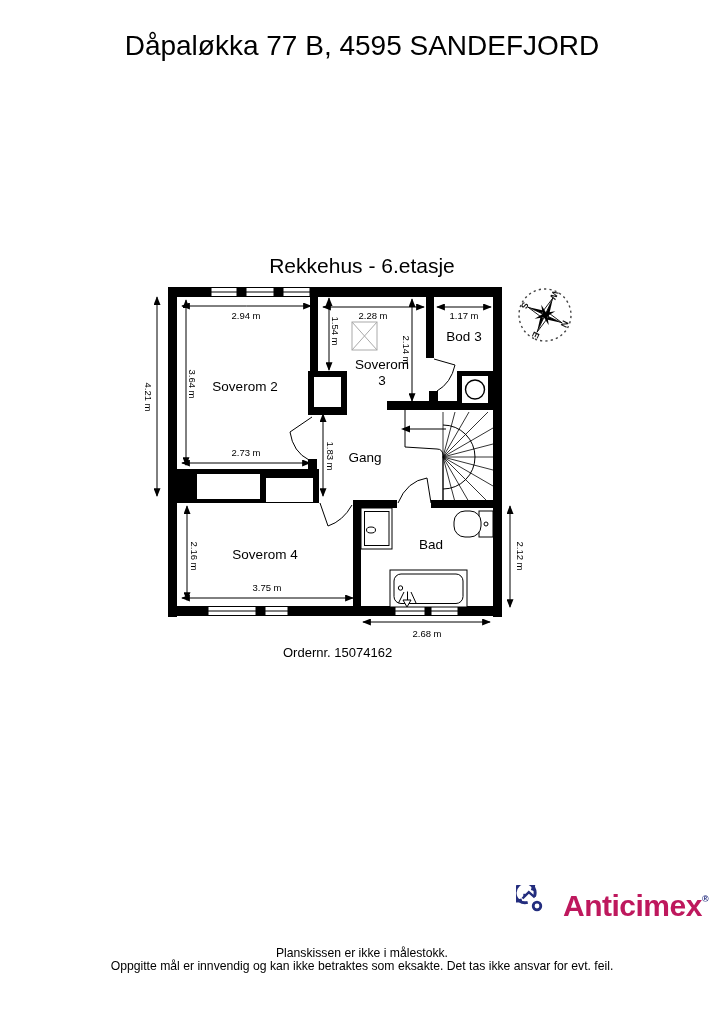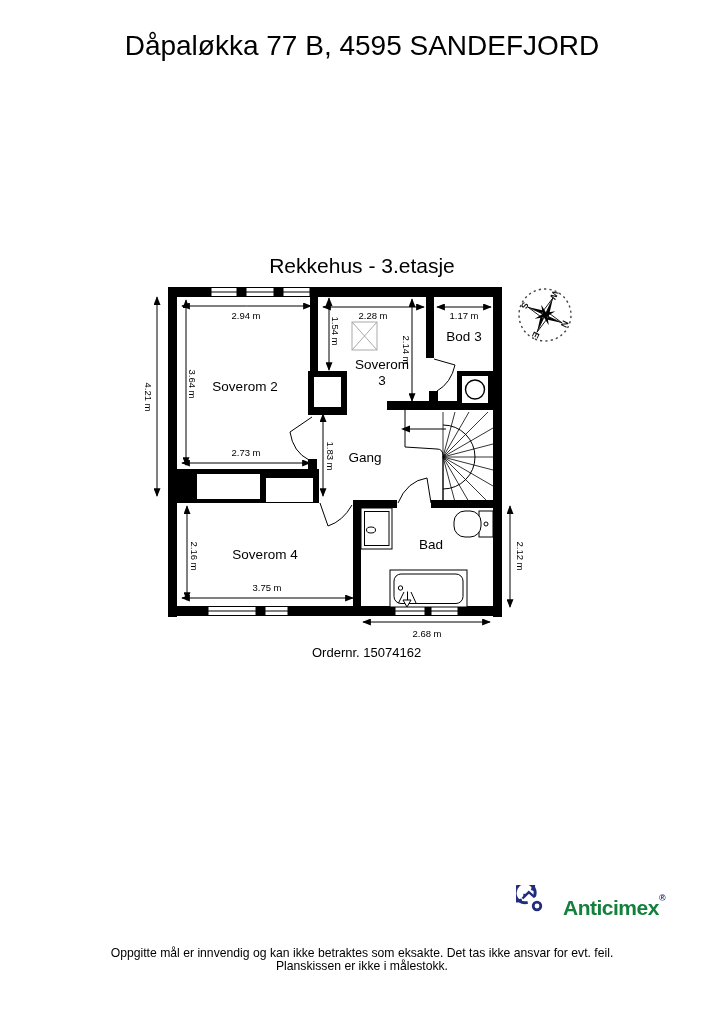--- a/index.html
+++ b/index.html
@@ -3,23 +3,23 @@
 <meta charset="utf-8">
 <style>
   html,body{margin:0;padding:0;}
   .page{position:relative;width:724px;height:1024px;background:#fff;overflow:hidden;
         font-family:"Liberation Sans",sans-serif;color:#000;}
   .plan-svg{position:absolute;left:0;top:0;}
   .title{position:absolute;left:0;top:30px;width:100%;text-align:center;
          font-size:28px;font-weight:400;letter-spacing:0;}
   .subtitle{position:absolute;left:0;top:254px;width:100%;text-align:center;
             font-size:21px;font-weight:400;}
-  .ordernr{position:absolute;left:283px;top:645px;font-size:13px;margin-left:29px;}
+  .ordernr{position:absolute;left:283px;top:645px;font-size:13px;}
   .logo{position:absolute;left:516px;top:885px;display:flex;align-items:center;gap:5px;}
-  .logo-text{font-size:21px;font-weight:bold;color:#15803d;letter-spacing:-0.5px;}
+  .logo-text{font-size:30px;font-weight:bold;color:#be185d;letter-spacing:-0.5px;}
   .logo-reg{font-size:9px;vertical-align:14px;color:#232d7e;font-weight:bold;}
   .footer{position:absolute;left:0;top:947px;width:100%;text-align:center;
           font-size:12.2px;line-height:13.4px;}
   
   .room-label{font-size:13.5px;fill:#000;}
   .dim-label{font-size:9.5px;fill:#000;}
   .compass-letter{font-size:9px;font-weight:bold;fill:#111;}
   .dim{stroke:#000;stroke-width:1;}
   .thin{stroke:#000;stroke-width:1;fill:none;}
 </style>
@@ -230,37 +230,37 @@
         <text class="compass-letter" x="0" y="-18.5">N</text>
         <text class="compass-letter" x="22" y="3">E</text>
         <text class="compass-letter" x="0" y="25.5">S</text>
         <text class="compass-letter" x="-22" y="3">W</text>
       </g>
     </g>
   </svg>
 
   <div class="title">Dåpaløkka 77 B, 4595 SANDEFJORD</div>
 
-  <div class="subtitle">Rekkehus - 3.etasje</div>
+  <div class="subtitle">Rekkehus - 6.etasje</div>
 
   <div class="ordernr">Ordernr. 15074162</div>
 
   <div class="logo">
     <svg width="42" height="42" viewBox="-21 -21 42 42">
       <g fill="none" stroke="#232d7e">
         <path d="M-15.1,-5.9 A16.2,16.2 0 1 1 -4.6,-15.5" stroke-width="3.2"></path>
         <path d="M-9.3,-3.6 A10,10 0 1 1 -2.6,-9.6" stroke-width="3"></path>
         <circle r="3.8" stroke-width="2.8"></circle>
         <path d="M-14.5,-7.5 L-8.2,-13.8 L-2.2,-8.6" stroke-width="2.4"></path>
         <path d="M-12.6,-12.2 L-12.6,-9.4" stroke-width="2.2"></path>
       </g>
     </svg>
     <div>
       <span class="logo-text">Anticimex</span><span class="logo-reg">®</span>
     </div>
   </div>
 
   <div class="footer">
+    <div>Planskissen er ikke i målestokk.</div>
     <div>Oppgitte mål er innvendig og kan ikke betraktes som eksakte. Det tas ikke ansvar for evt. feil.</div>
-    <div>Planskissen er ikke i målestokk.</div>
   </div>
 
 </div>
 
 </body></html>

